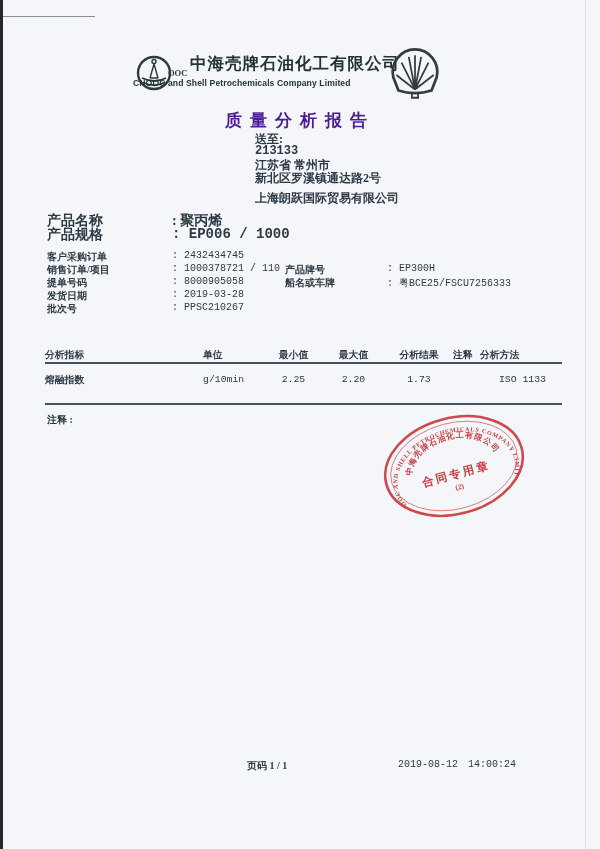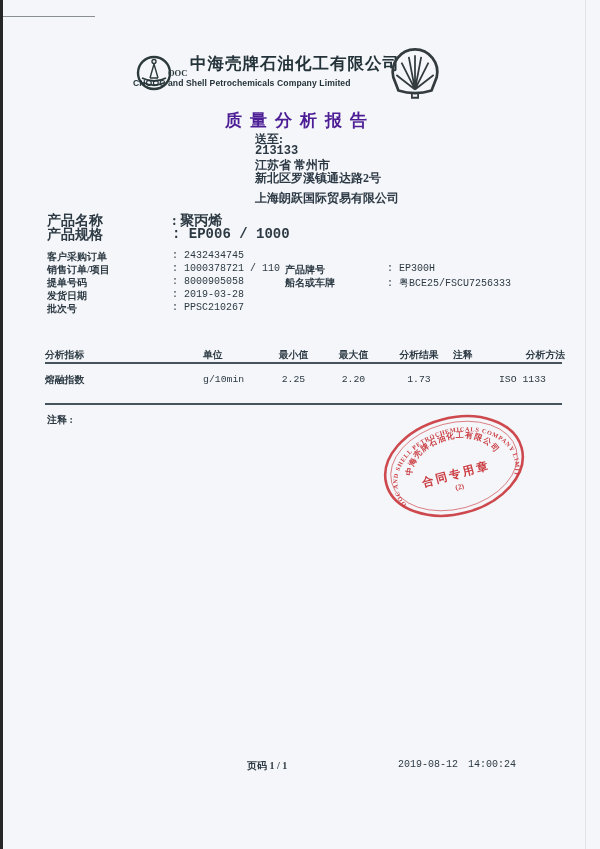--- a/index.html
+++ b/index.html
@@ -128,21 +128,21 @@
     <span class="val mono">: 粤BCE25/FSCU7256333</span>
   </div>
 
   <div class="abs tbl b" style="top:349px;">
     <span class="c1">分析指标</span>
     <span class="c2">单位</span>
     <span class="c3">最小值</span>
     <span class="c4">最大值</span>
     <span class="c5">分析结果</span>
     <span class="c6">注释</span>
-    <span class="c7" style="text-align:right;">分析方法</span>
+    <span class="c7" style="text-align:left;">分析方法</span>
   </div>
   <div class="abs rule" style="top:362px;"></div>
 
   <div class="abs tbl" style="top:374px;">
     <span class="c1 b">熔融指数</span>
     <span class="c2 mono">g/10min</span>
     <span class="c3 mono">2.25</span>
     <span class="c4 mono">2.20</span>
     <span class="c5 mono">1.73</span>
     <span class="c6 mono"></span>

